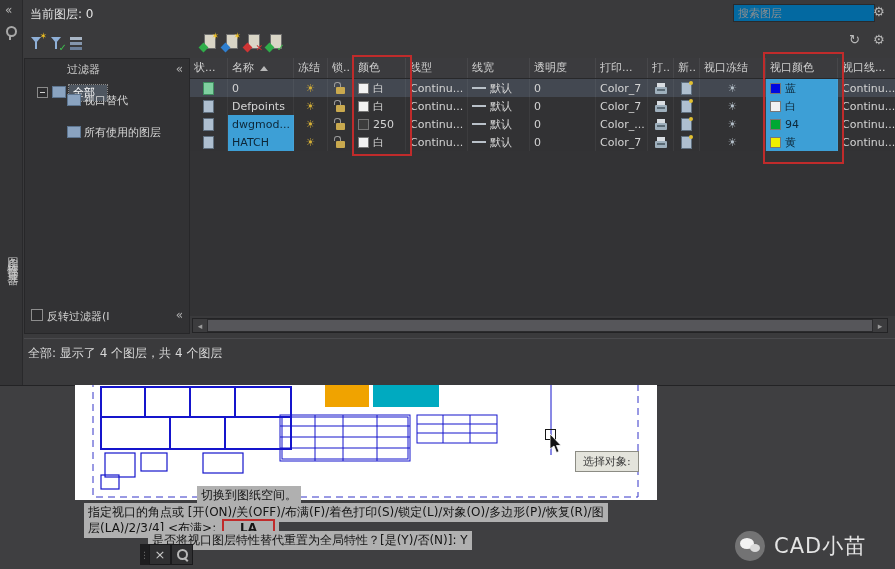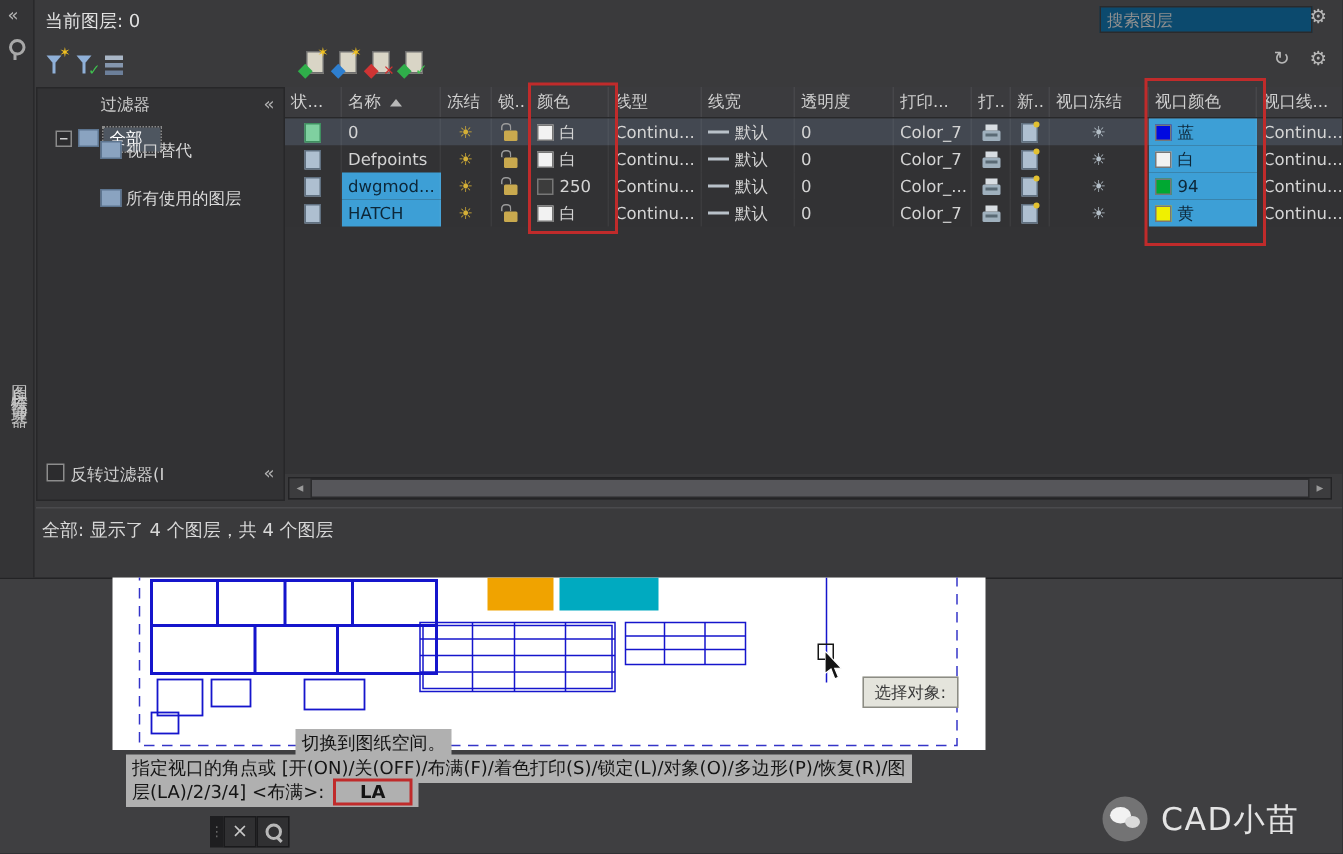--- a/index.html
+++ b/index.html
@@ -6,21 +6,21 @@
   #app{position:relative;width:895px;height:569px;background:#3f3f41;overflow:hidden;
        font-family:"DejaVu Sans","Liberation Sans",sans-serif;font-size:11px;color:#d4d4d4;}
   
   .palette{position:absolute;left:0;top:0;width:895px;height:385px;background:#3a3a3c;border-bottom:1px solid #232325;}
   .rail{position:absolute;left:0;top:0;width:22px;height:385px;background:#343436;border-right:1px solid #292ize;border-right:1px solid #29292b;}
   .rail-chev{position:absolute;left:5px;top:3px;color:#b4b4b4;font-size:12px;}
   .pin{position:absolute;left:6px;top:26px;width:7px;height:7px;border:2px solid #a8a8a8;border-radius:50%;}
   .pin::after{content:"";position:absolute;left:1px;top:7px;width:2px;height:5px;background:#a8a8a8;}
   .rail-title{position:absolute;left:4px;top:248px;writing-mode:vertical-rl;letter-spacing:3px;color:#c6c6c6;font-size:11px;}
   .topbar-label{position:absolute;left:30px;top:6px;font-size:12px;color:#e2e2e2;}
-  .search{position:absolute;left:733px;top:4px;width:132px;height:16px;background:#0c4a6e;border:1px solid #2a2a2c;color:#bcbcbc;font-size:11px;padding:0 4px;font-family:inherit;}
+  .search{position:absolute;left:733px;top:4px;width:132px;height:16px;background:#0369a1;border:1px solid #2a2a2c;color:#bcbcbc;font-size:11px;padding:0 4px;font-family:inherit;}
   .search::placeholder{color:#8f8f8f;}
   .ic-gear::before{content:"⚙";color:#b8b8b8;font-size:13px;}
   .ic-refresh::before{content:"↻";color:#b8b8b8;font-size:13px;}
   .topbar-gear{position:absolute;left:873px;top:4px;}
   .tb-right1{position:absolute;left:849px;top:32px;}
   .tb-right2{position:absolute;left:873px;top:32px;}
   
   .tool-icon{position:absolute;width:18px;height:18px;top:33px;display:inline-block;}
   .pg{position:absolute;left:4px;top:1px;width:10px;height:13px;background:#d9d5c6;border:1px solid #6e6e6e;}
   .dia{position:absolute;left:0;bottom:0;width:7px;height:7px;transform:rotate(45deg);}
@@ -415,20 +415,21 @@
       <polygon points="0,0 0,15 4,12 6.5,18.5 9,17.5 6.5,11.5 11,11.5" fill="#141414" stroke="#ffffff" stroke-width="0.8"></polygon>
     </svg>
     <div class="tooltip">选择对象:</div>
   </div>
 
   <div class="cmdline-strip" style="left:197px;top:486px;">切换到图纸空间。</div>
   <div class="cmdline-strip" style="left:84px;top:503px;">指定视口的角点或 [开(ON)/关(OFF)/布满(F)/着色打印(S)/锁定(L)/对象(O)/多边形(P)/恢复(R)/图</div>
   <div class="cmdline-strip" style="left:84px;top:518px;">
     <span>层(LA)/2/3/4] &lt;布满&gt;: </span><span class="la-box">LA</span>
   </div>
+  <div class="cmdline-strip" style="left:148px;top:531px;">是否将视口图层特性替代重置为全局特性？[是(Y)/否(N)]: Y</div>
 
   <div class="dock">
     <div class="grip"></div>
     <div class="dock-btn x-glyph"></div>
     <div class="dock-btn">
         <span class="mag"></span>
       </div>
   </div>
 
   <div class="watermark">

